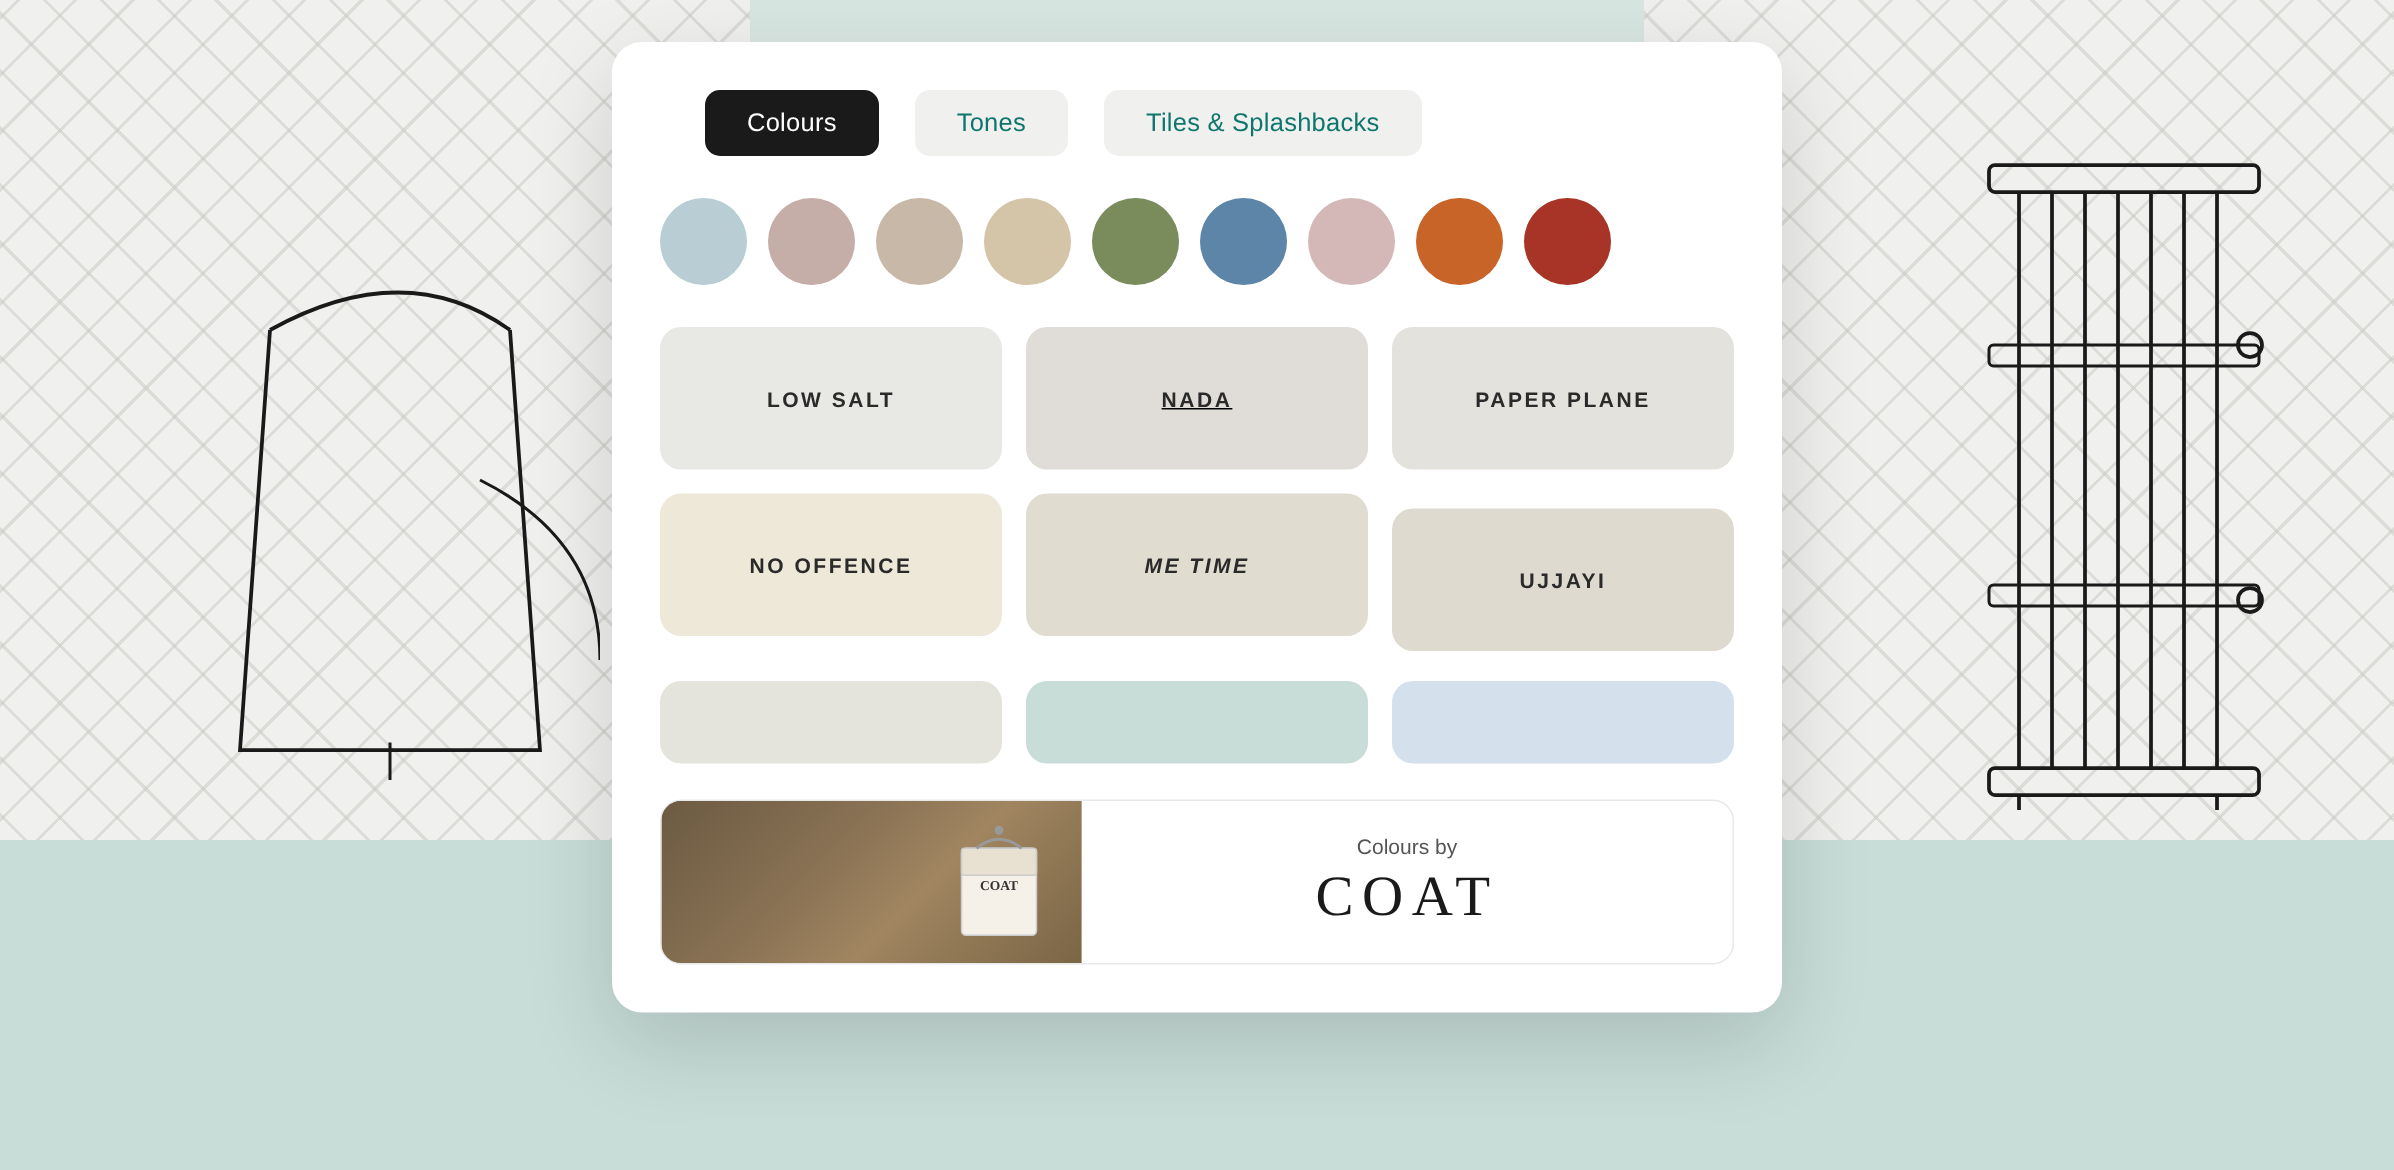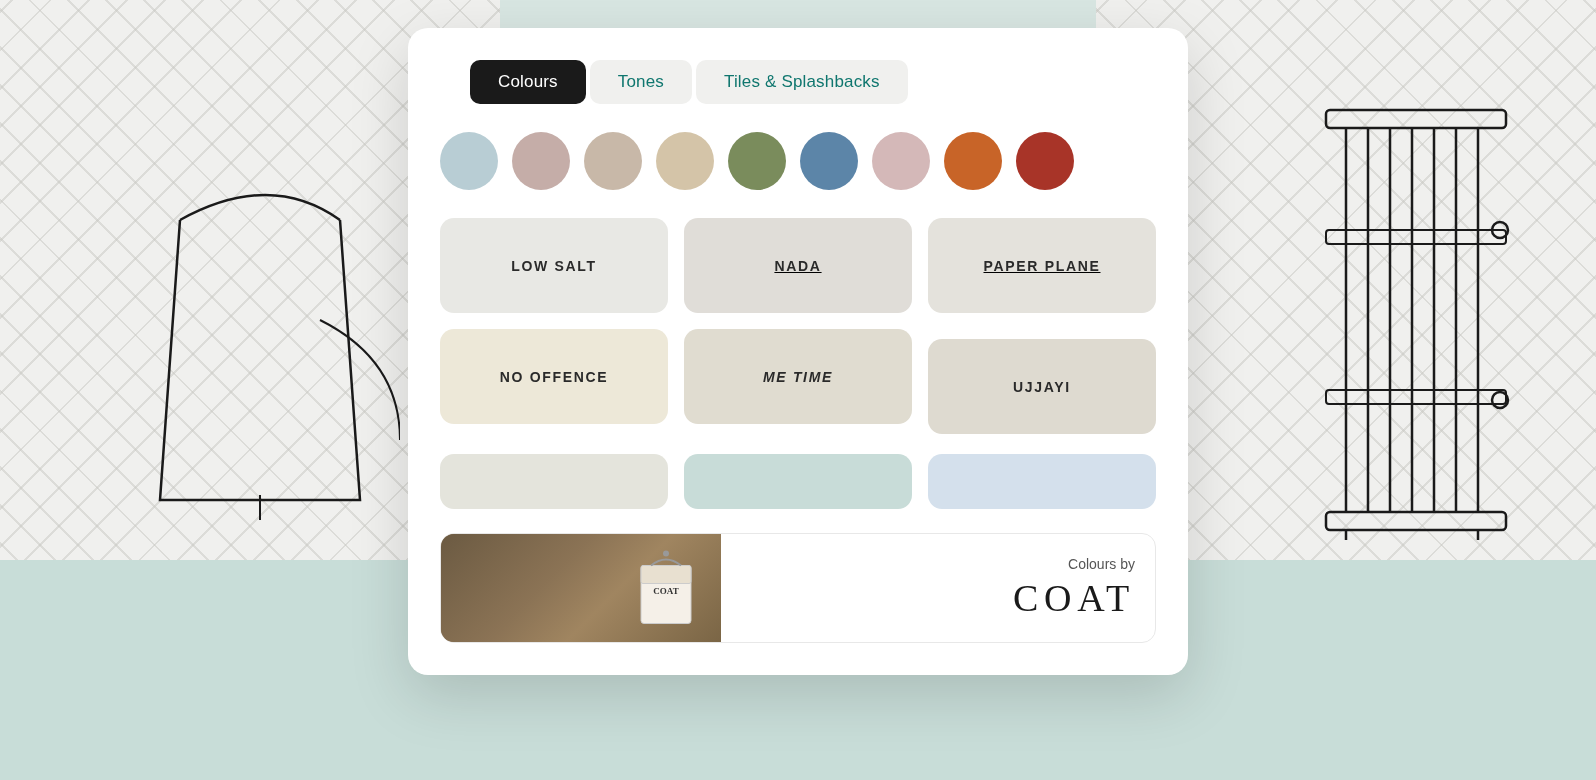--- a/index.html
+++ b/index.html
@@ -109,21 +109,21 @@
       background: white;
       border-radius: 20px;
       box-shadow: 0 20px 60px rgba(0,0,0,0.15);
       padding: 32px;
       overflow: hidden;
     }
 
     
     .tabs-row {
       display: flex;
-      gap: 4px;
+      gap: 24px;
       margin-bottom: 28px;
       padding-left: 30px;
     }
 
     .tab-btn {
       padding: 12px 28px;
       border-radius: 10px;
       border: none;
       cursor: pointer;
       font-size: 17px;
@@ -236,21 +236,21 @@
       top: 50%;
       transform: translateY(-50%);
       width: 70px;
       height: 85px;
     }
 
     .coat-text-area {
       flex: 1;
       display: flex;
       flex-direction: column;
-      align-items: flex-end;
+      align-items: center;
       justify-content: center;
       padding: 20px;
     }
 
     .colours-by-text {
       font-size: 14px;
       color: #555;
       margin-bottom: 4px;
       font-weight: 400;
     }
@@ -334,21 +334,21 @@
     <button class="swatch" style="background:#a83428;"></button>
   </div>
 
   <div class="color-grid">
     <button class="color-card" style="background:#e8e8e4;">
       <span class="color-card-label">LOW SALT</span>
     </button>
     <button class="color-card" style="background:#e0ddd8;text-decoration:underline;">
       <span class="color-card-label">NADA</span>
     </button>
-    <button class="color-card" style="background:#e4e2dc;text-decoration:underline;">
+    <button class="color-card" style="background:#e4e2dc;">
       <span class="color-card-label">PAPER PLANE</span>
     </button>
     <button class="color-card" style="background:#ede8d8;">
       <span class="color-card-label">NO OFFENCE</span>
     </button>
     <button class="color-card" style="background:#e0dcd0;font-style:italic;">
       <span class="color-card-label">ME TIME</span>
     </button>
     <button class="color-card" style="background:#dedad0;margin-top:10px;">
       <span class="color-card-label">UJJAYI</span>

